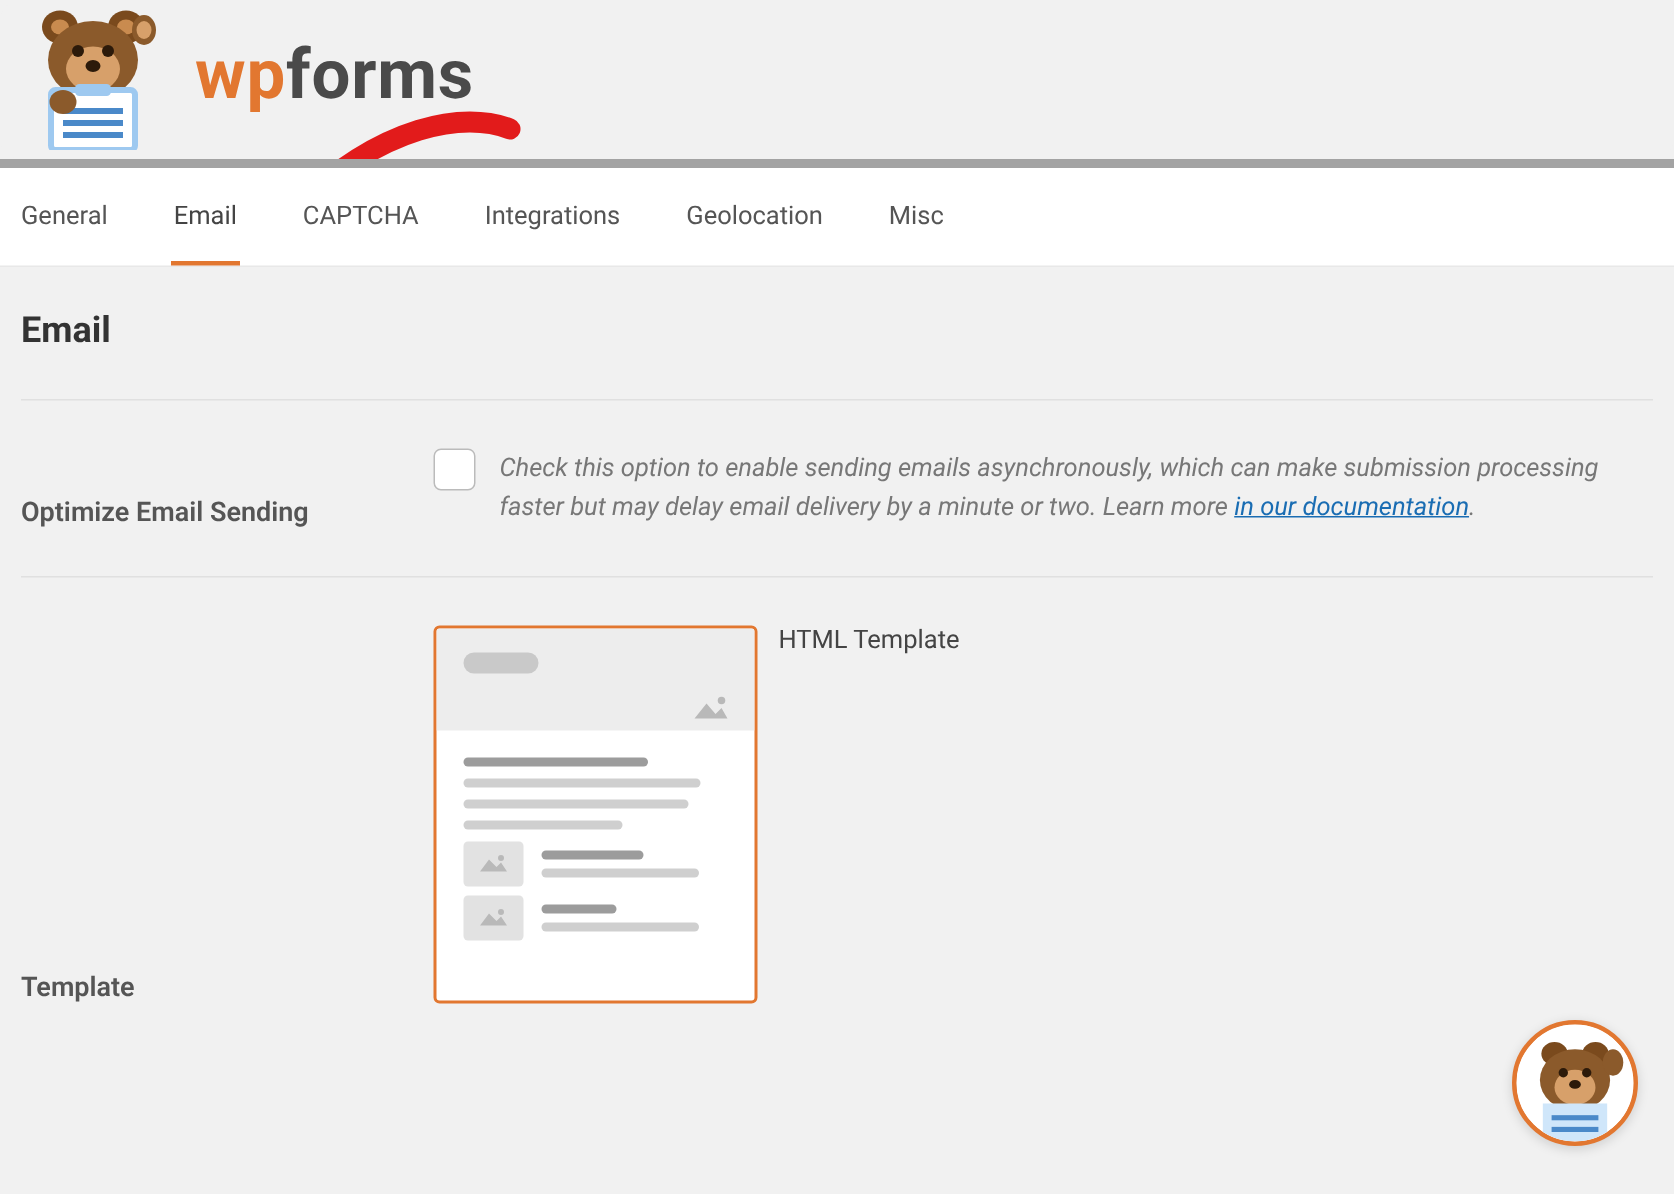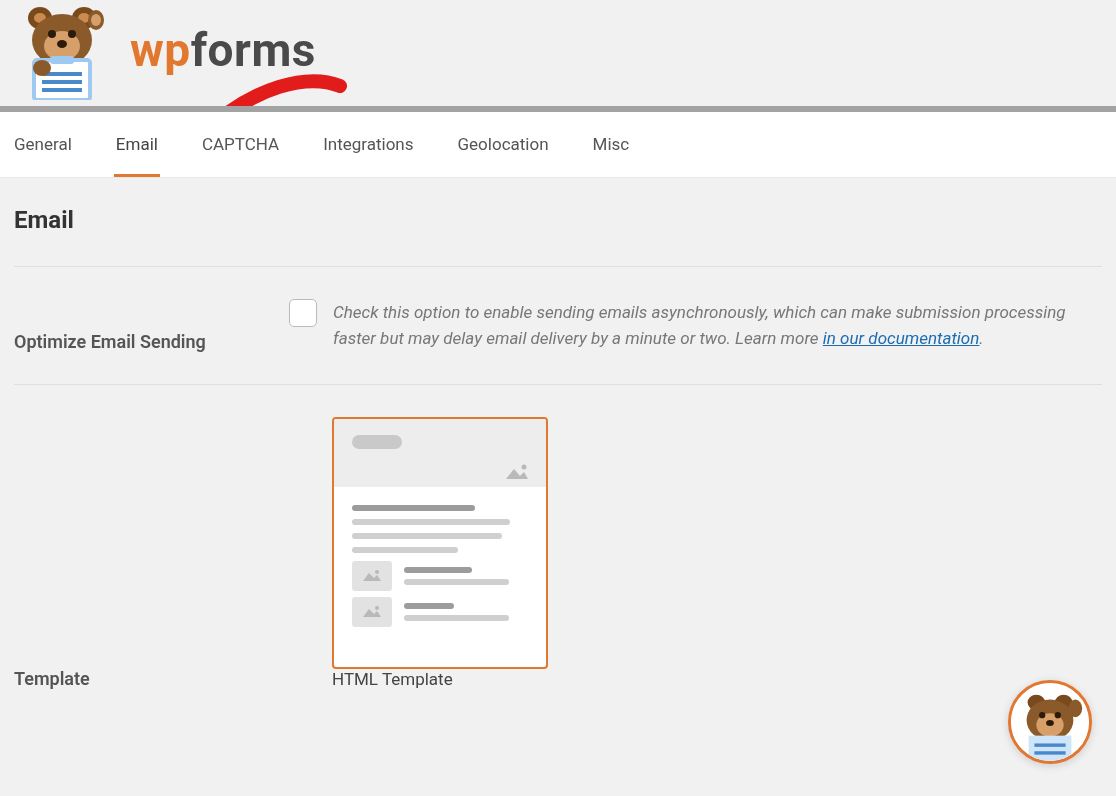--- a/index.html
+++ b/index.html
@@ -21,21 +21,21 @@
   h1.section-title{font-size:24px;font-weight:700;color:#333;margin:0 0 22px 0;}
   .hr{height:1px;background:#e0e0e0;margin:32px 0;}
   .setting-row{display:flex;align-items:flex-end;}
   .setting-label{flex:0 0 275px;font-size:18px;font-weight:600;color:#555;padding-top:2px;}
   .setting-control{flex:1;display:flex;align-items:flex-start;}
   .checkbox{width:26px;height:26px;border:1px solid #bbb;border-radius:5px;background:#fff;margin-right:16px;flex:0 0 auto;cursor:pointer;}
   .desc{font-size:17px;font-style:italic;color:#777;line-height:1.55;max-width:760px;}
   .desc a{color:#1a6db3;text-decoration:underline;}
   
   .cards{display:flex;gap:40px;}
-  .card-wrap{display:flex;flex-direction:column;margin-left:43px;}
+  .card-wrap{display:flex;flex-direction:row;gap:14px;}
   .card{width:212px;height:248px;background:#fff;border:2px solid #d6d6d6;border-radius:4px;padding:0;cursor:pointer;overflow:hidden;}
   .card.selected{border-color:#e27730;}
   .card-label{font-size:17px;color:#444;}
   
   .ht-header{height:68px;background:#ededed;position:relative;}
   .ht-pill{width:50px;height:14px;border-radius:7px;background:#c9c9c9;position:absolute;top:16px;left:18px;}
   .ht-img{position:absolute;right:16px;bottom:6px;}
   .ht-body{padding:18px 18px 12px 18px;}
   .line{height:6px;border-radius:3px;background:#cfcfcf;margin-bottom:8px;}
   .line.dark{background:#9c9c9c;}

